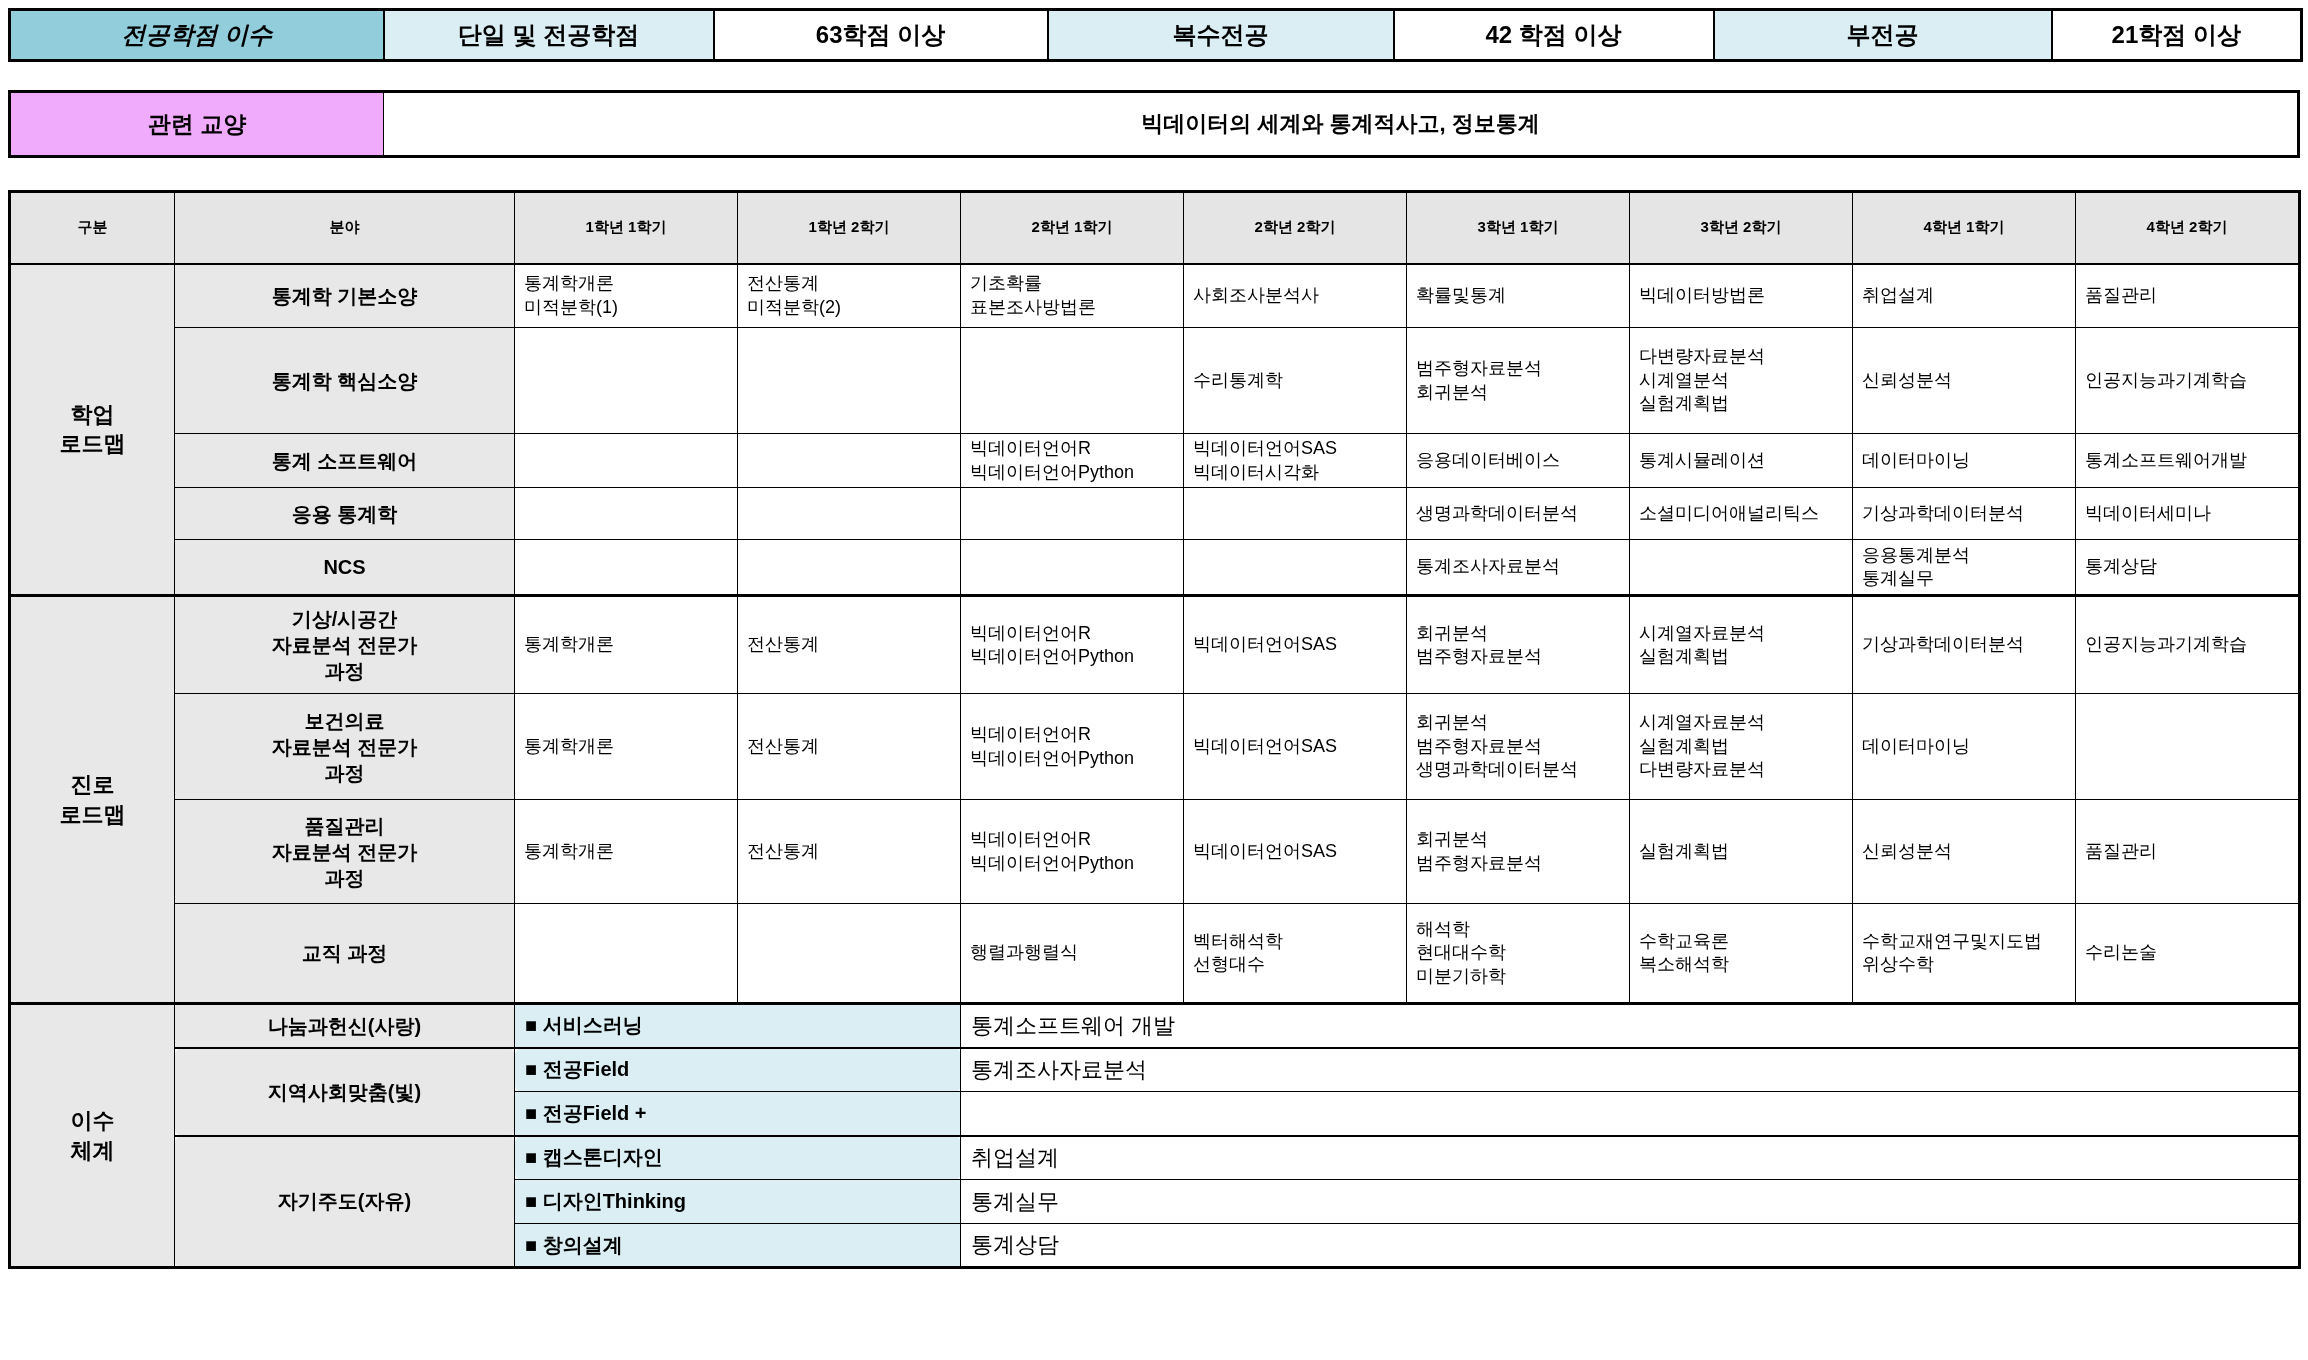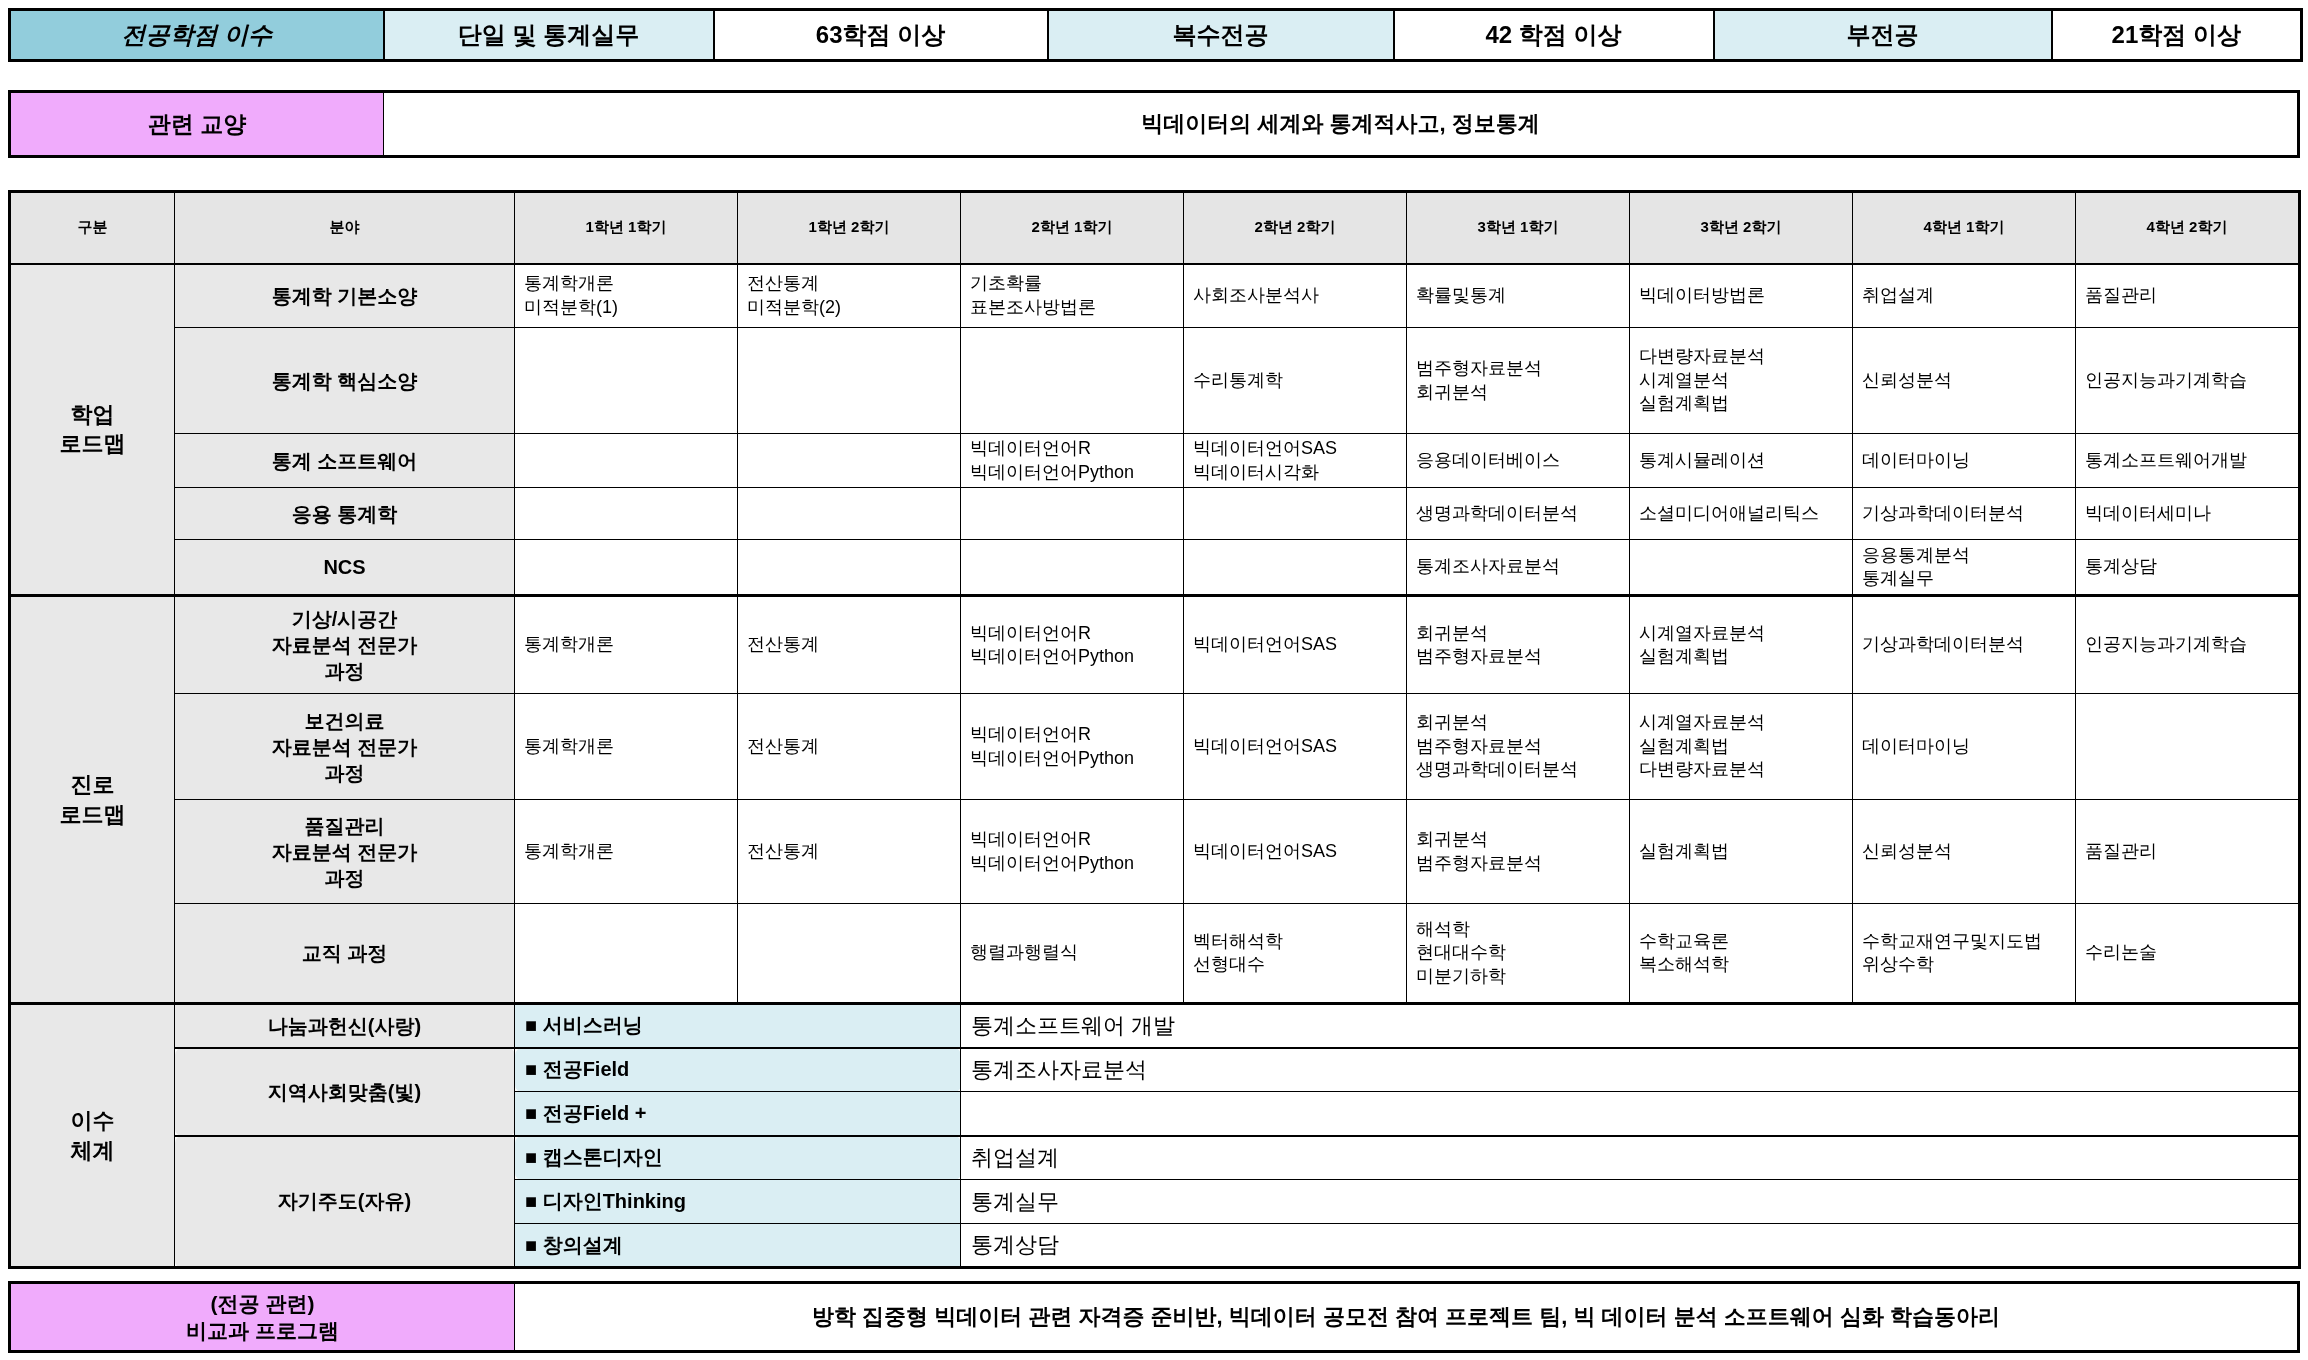--- a/index.html
+++ b/index.html
@@ -50,21 +50,21 @@
         <col style="width:330px">
         <col style="width:334px">
         <col style="width:346px">
       <col style="width:320px">
         <col style="width:338px">
         <col style="width:250px">
     </colgroup>
     <tbody>
         <tr>
       <td class="bg-teal">전공학점 이수</td>
-      <td class="bg-blue">단일 및 통계실무</td>
+      <td class="bg-blue">단일 및 전공학점</td>
       <td class="bg-white">63학점 이상</td>
       <td class="bg-blue">복수전공</td>
       <td class="bg-white">42 학점 이상</td>
       <td class="bg-blue">부전공</td>
       <td class="bg-white">21학점 이상</td>
     </tr>
   </tbody>
     </table>
 
   <table class="related">
@@ -267,27 +267,14 @@
       <td class="program" colspan="2">■ 디자인Thinking</td>
       <td class="ccourse" colspan="6">통계실무</td>
     </tr>
     <tr style="height:44px">
       <td class="program" colspan="2">■ 창의설계</td>
       <td class="ccourse" colspan="6">통계상담</td>
     </tr>
   </tbody>
     </table>
 
-  <table class="extra">
-    <colgroup>
-        <col style="width:505px">
-        <col>
-      </colgroup>
-    <tbody>
-        <tr>
-      <td class="blabel bg-green">(전공 관련)
-비교과 프로그램</td>
-      <td class="bcontent bg-white">방학 집중형 빅데이터 관련 자격증 준비반, 빅데이터 공모전 참여 프로젝트 팀, 빅 데이터 분석 소프트웨어 심화 학습동아리</td>
-    </tr>
-  </tbody>
-    </table>
 
 </div>
 
 </body></html>

